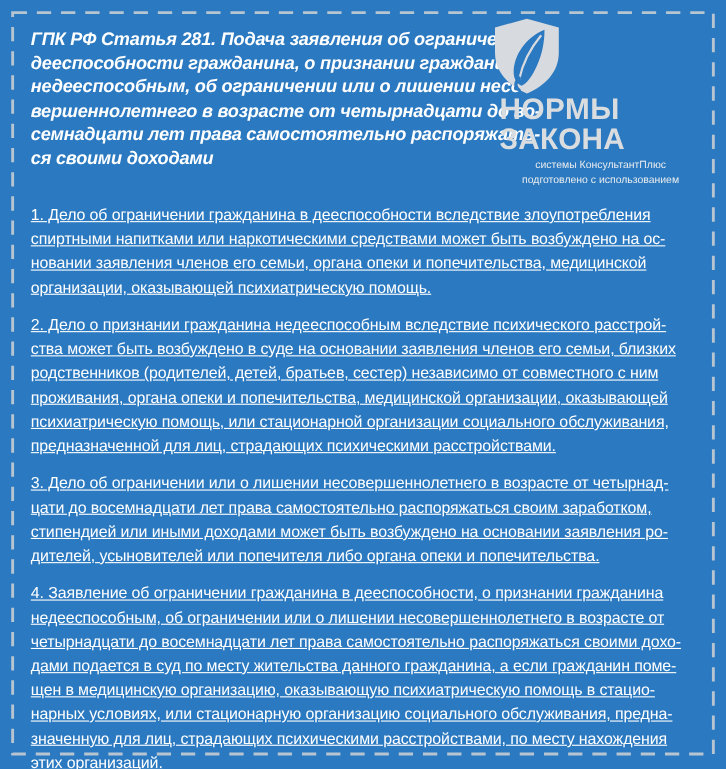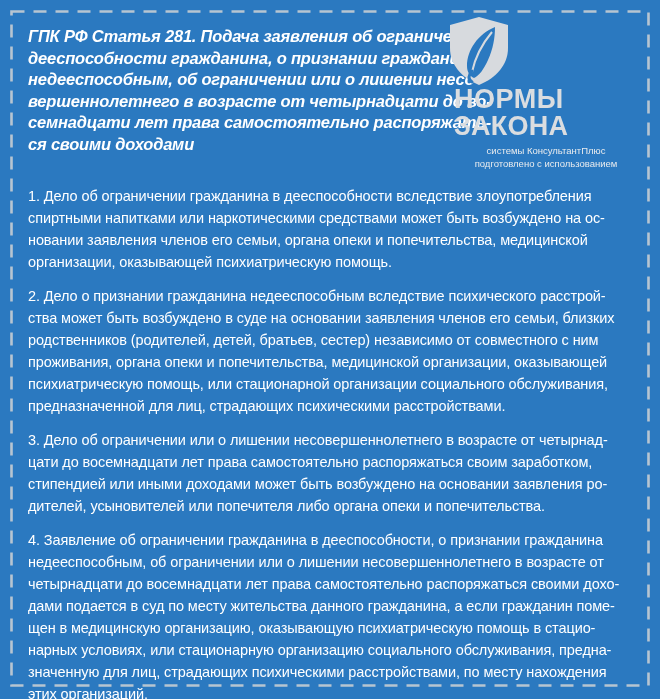--- a/index.html
+++ b/index.html
@@ -39,20 +39,21 @@
     max-width: 450px;
     color: #ffffff;
   }
   .paragraphs p {
     margin: 12px 0 0 0;
     font-size: 14.5px;
     line-height: 22px;
     letter-spacing: -0.1px;
     white-space: pre;
     color: #ffffff;
+    text-decoration: underline;
   }
   .paragraphs p:first-child {
     margin-top: 30px;
   }
   .logo {
     position: absolute;
     top: 16px;
     right: 16px;
     width: 196px;
     text-align: center;

